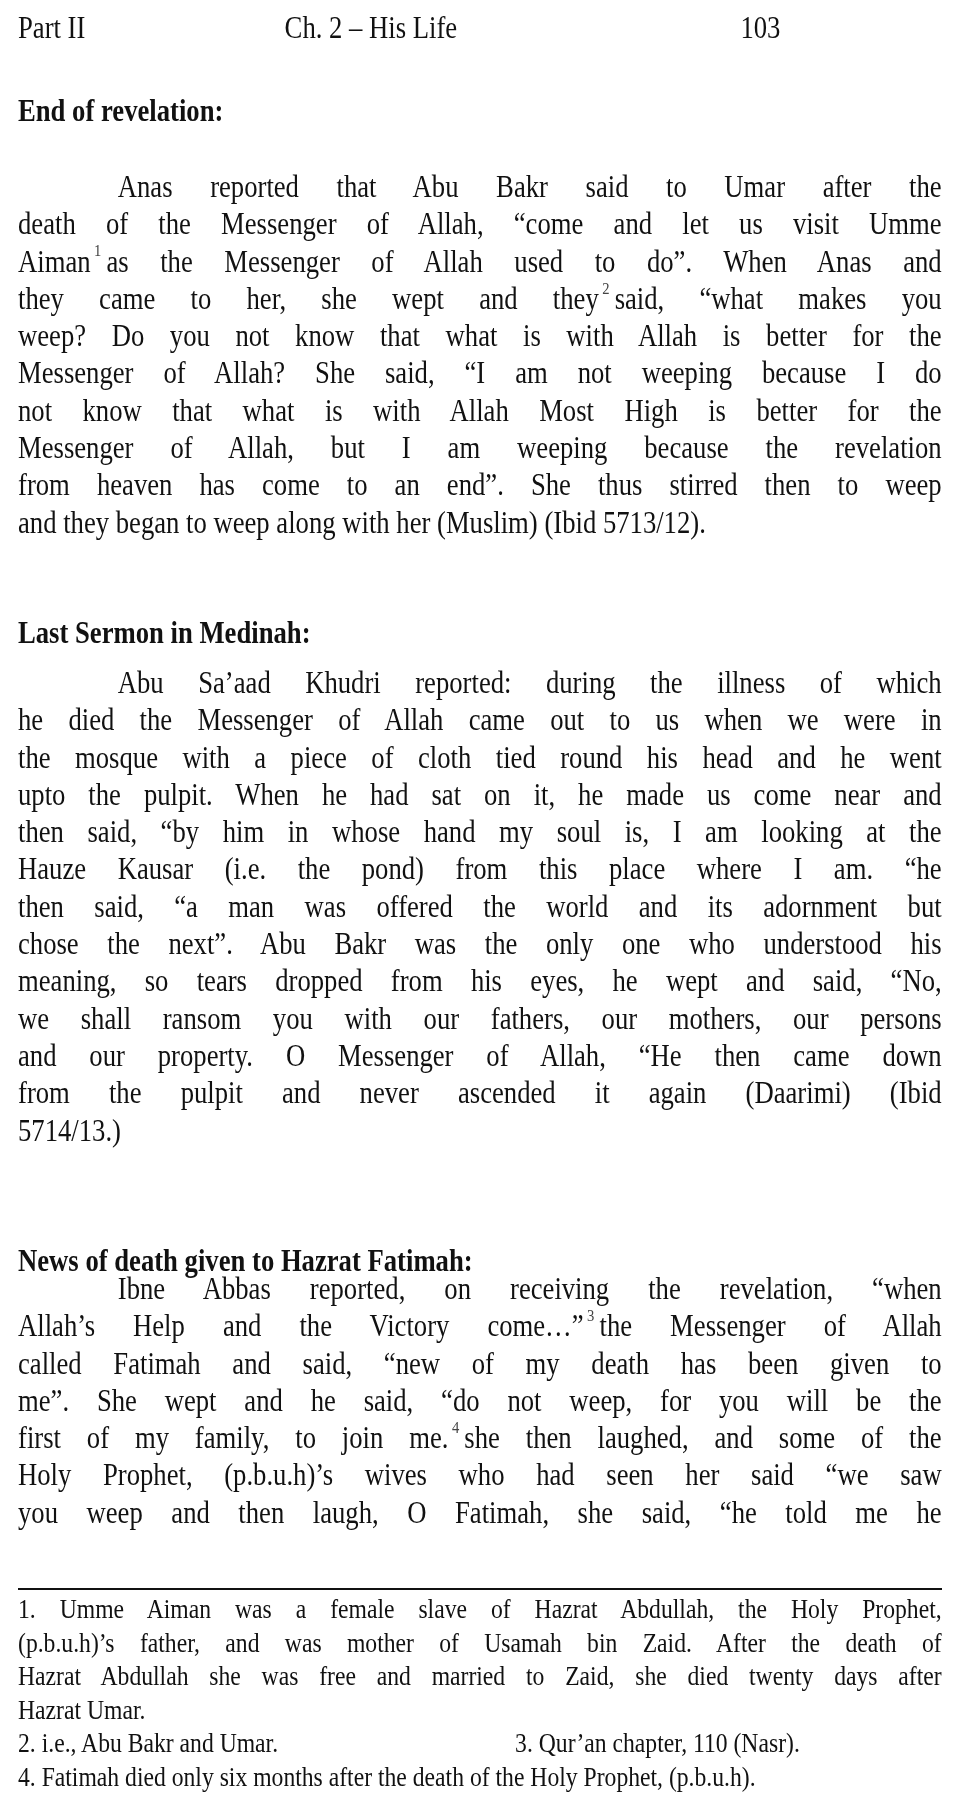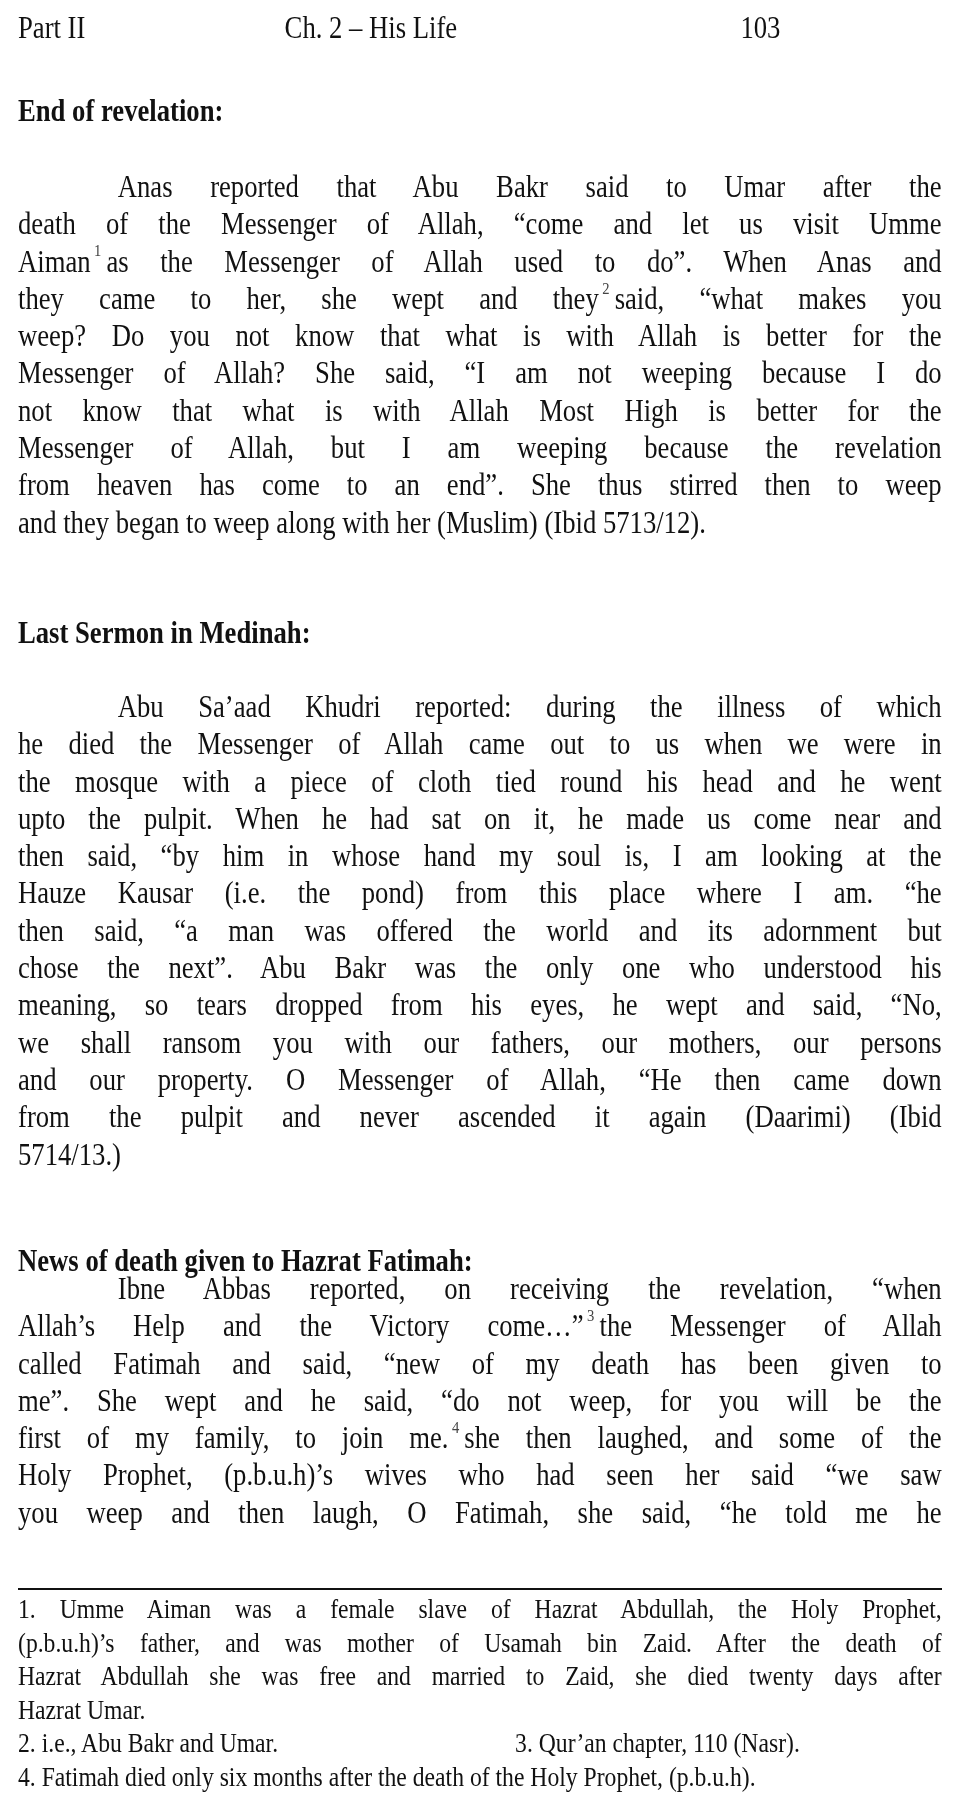--- a/index.html
+++ b/index.html
@@ -136,21 +136,21 @@
     <span class="line"><span>they came to her, she wept and they</span><sup class="fn">2</sup><span>said, “what makes you</span></span>
     <span class="line">weep? Do you not know that what is with Allah is better for the</span>
     <span class="line">Messenger of Allah? She said, “I am not weeping because I do</span>
     <span class="line">not know that what is with Allah Most High is better for the</span>
     <span class="line">Messenger of Allah, but I am weeping because the revelation</span>
     <span class="line">from heaven has come to an end”. She thus stirred then to weep</span>
     <span class="line last">and they began to weep along with her (Muslim) (Ibid 5713/12).</span>
   </div>
 
   <div class="heading" style="top:614px;">Last Sermon in Medinah:</div>
-  <div class="para" style="top:688px;">
+  <div class="para" style="top:664px;">
     <span class="line indent">Abu Sa’aad Khudri reported: during the illness of which</span>
     <span class="line">he died the Messenger of Allah came out to us when we were in</span>
     <span class="line">the mosque with a piece of cloth tied round his head and he went</span>
     <span class="line">upto the pulpit. When he had sat on it, he made us come near and</span>
     <span class="line">then said, “by him in whose hand my soul is, I am looking at the</span>
     <span class="line">Hauze Kausar (i.e. the pond) from this place where I am. “he</span>
     <span class="line">then said, “a man was offered the world and its adornment but</span>
     <span class="line">chose the next”. Abu Bakr was the only one who understood his</span>
     <span class="line">meaning, so tears dropped from his eyes, he wept and said, “No,</span>
     <span class="line">we shall ransom you with our fathers, our mothers, our persons</span>

